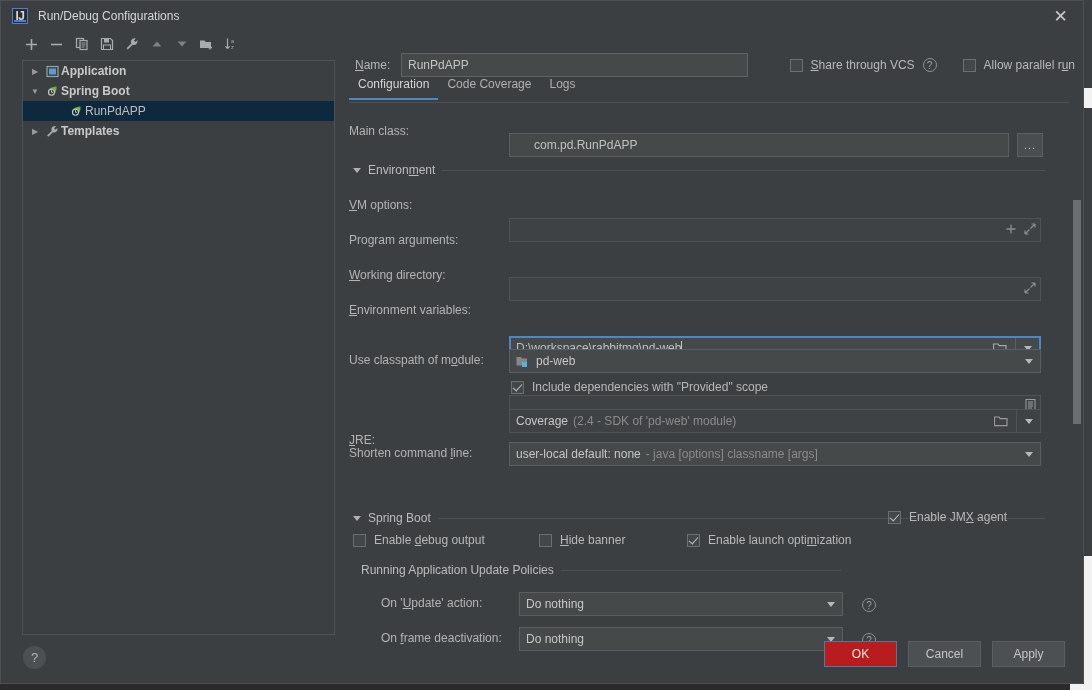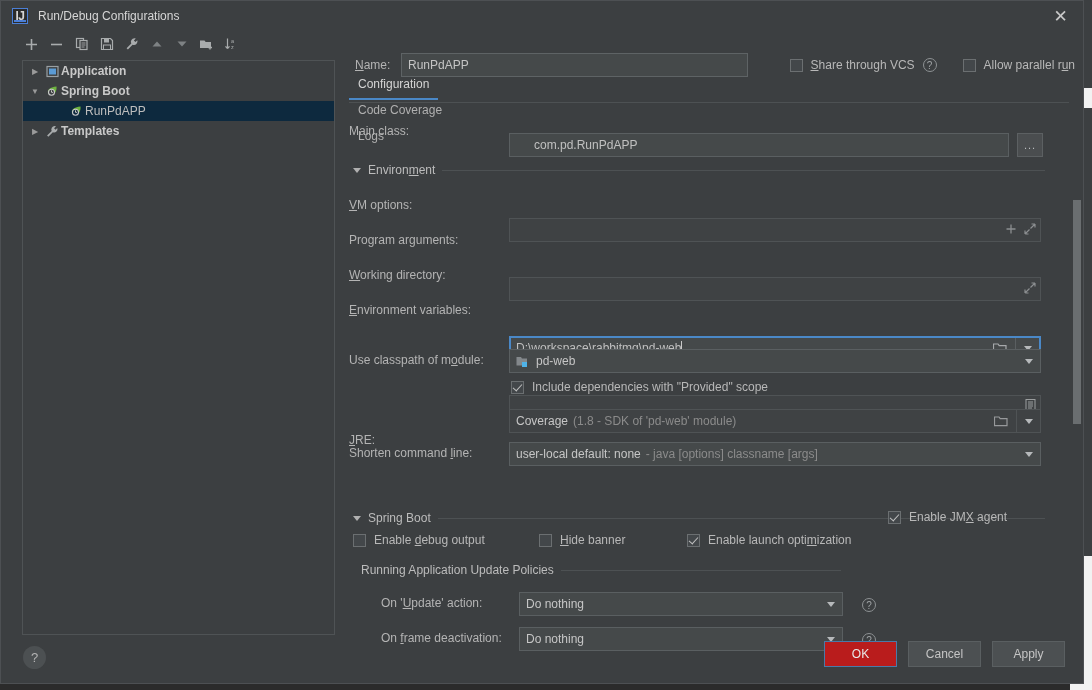--- a/index.html
+++ b/index.html
@@ -143,21 +143,21 @@
   .cb-lbl { font-size: 12px; color: #b8b8b8; white-space: nowrap; }
   .qmark {
     width: 14px; height: 14px; border-radius: 50%; border: 1px solid #8d9193;
     color: #9fa3a5; font-size: 10px; display: flex; align-items: center;
     justify-content: center; flex: none;
   }
 
   
   .tabs {
     position: absolute; left: 14px; top: 44px; right: 0; height: 30px;
-    display: flex; align-items: flex-start; flex-direction: column;
+    display: flex; align-items: flex-start;
   }
   .tab {
     padding: 3px 9px 9px 9px; font-size: 12px; color: #b0b0b0; position: relative;
   }
   .tab.active { color: #d4d4d4; }
   .tab.active::after {
     content: ""; position: absolute; left: 0; right: 0; bottom: 0;
     height: 2px; background: #4a88c7;
   }
   .tabs-underline {
@@ -502,21 +502,21 @@
         <div class="frow" style="left:176px; top:272px; gap:8px;">
           <span class="cbox checked"></span>
           <span class="cb-lbl">Include dependencies with "Provided" scope</span>
         </div>
 
         <div class="frow" style="left:14px; top:305px;margin-top:20px;">
           <span class="flabel"><span class="u">J</span>RE:</span>
         </div>
         <div class="combo disabled" style="position:absolute; left:174px; top:301px; width:532px;">
           <span>Coverage</span>
-          <span class="field-dim" style="margin-left:5px;">(1.8 - SDK of 'pd-web' module)</span>
+          <span class="field-dim" style="margin-left:5px;">(2.4 - SDK of 'pd-web' module)</span>
           <span class="fld-icons" style="right:0px; gap:0;">
             <span style="width:30px; display:flex; align-items:center; justify-content:center;">
               <svg width="14" height="12" viewBox="0 0 14 12">
                 <path d="M0.5 2h4.5l1.2 1.6H13v7H0.5z" fill="none" stroke="#97999b" stroke-width="1.2"></path>
               </svg>
             </span>
             <span style="width:24px; height:100%; display:flex; align-items:center; justify-content:center; border-left:1px solid #4f5355;">
               <span class="caret-down"></span>
             </span>
           </span>

